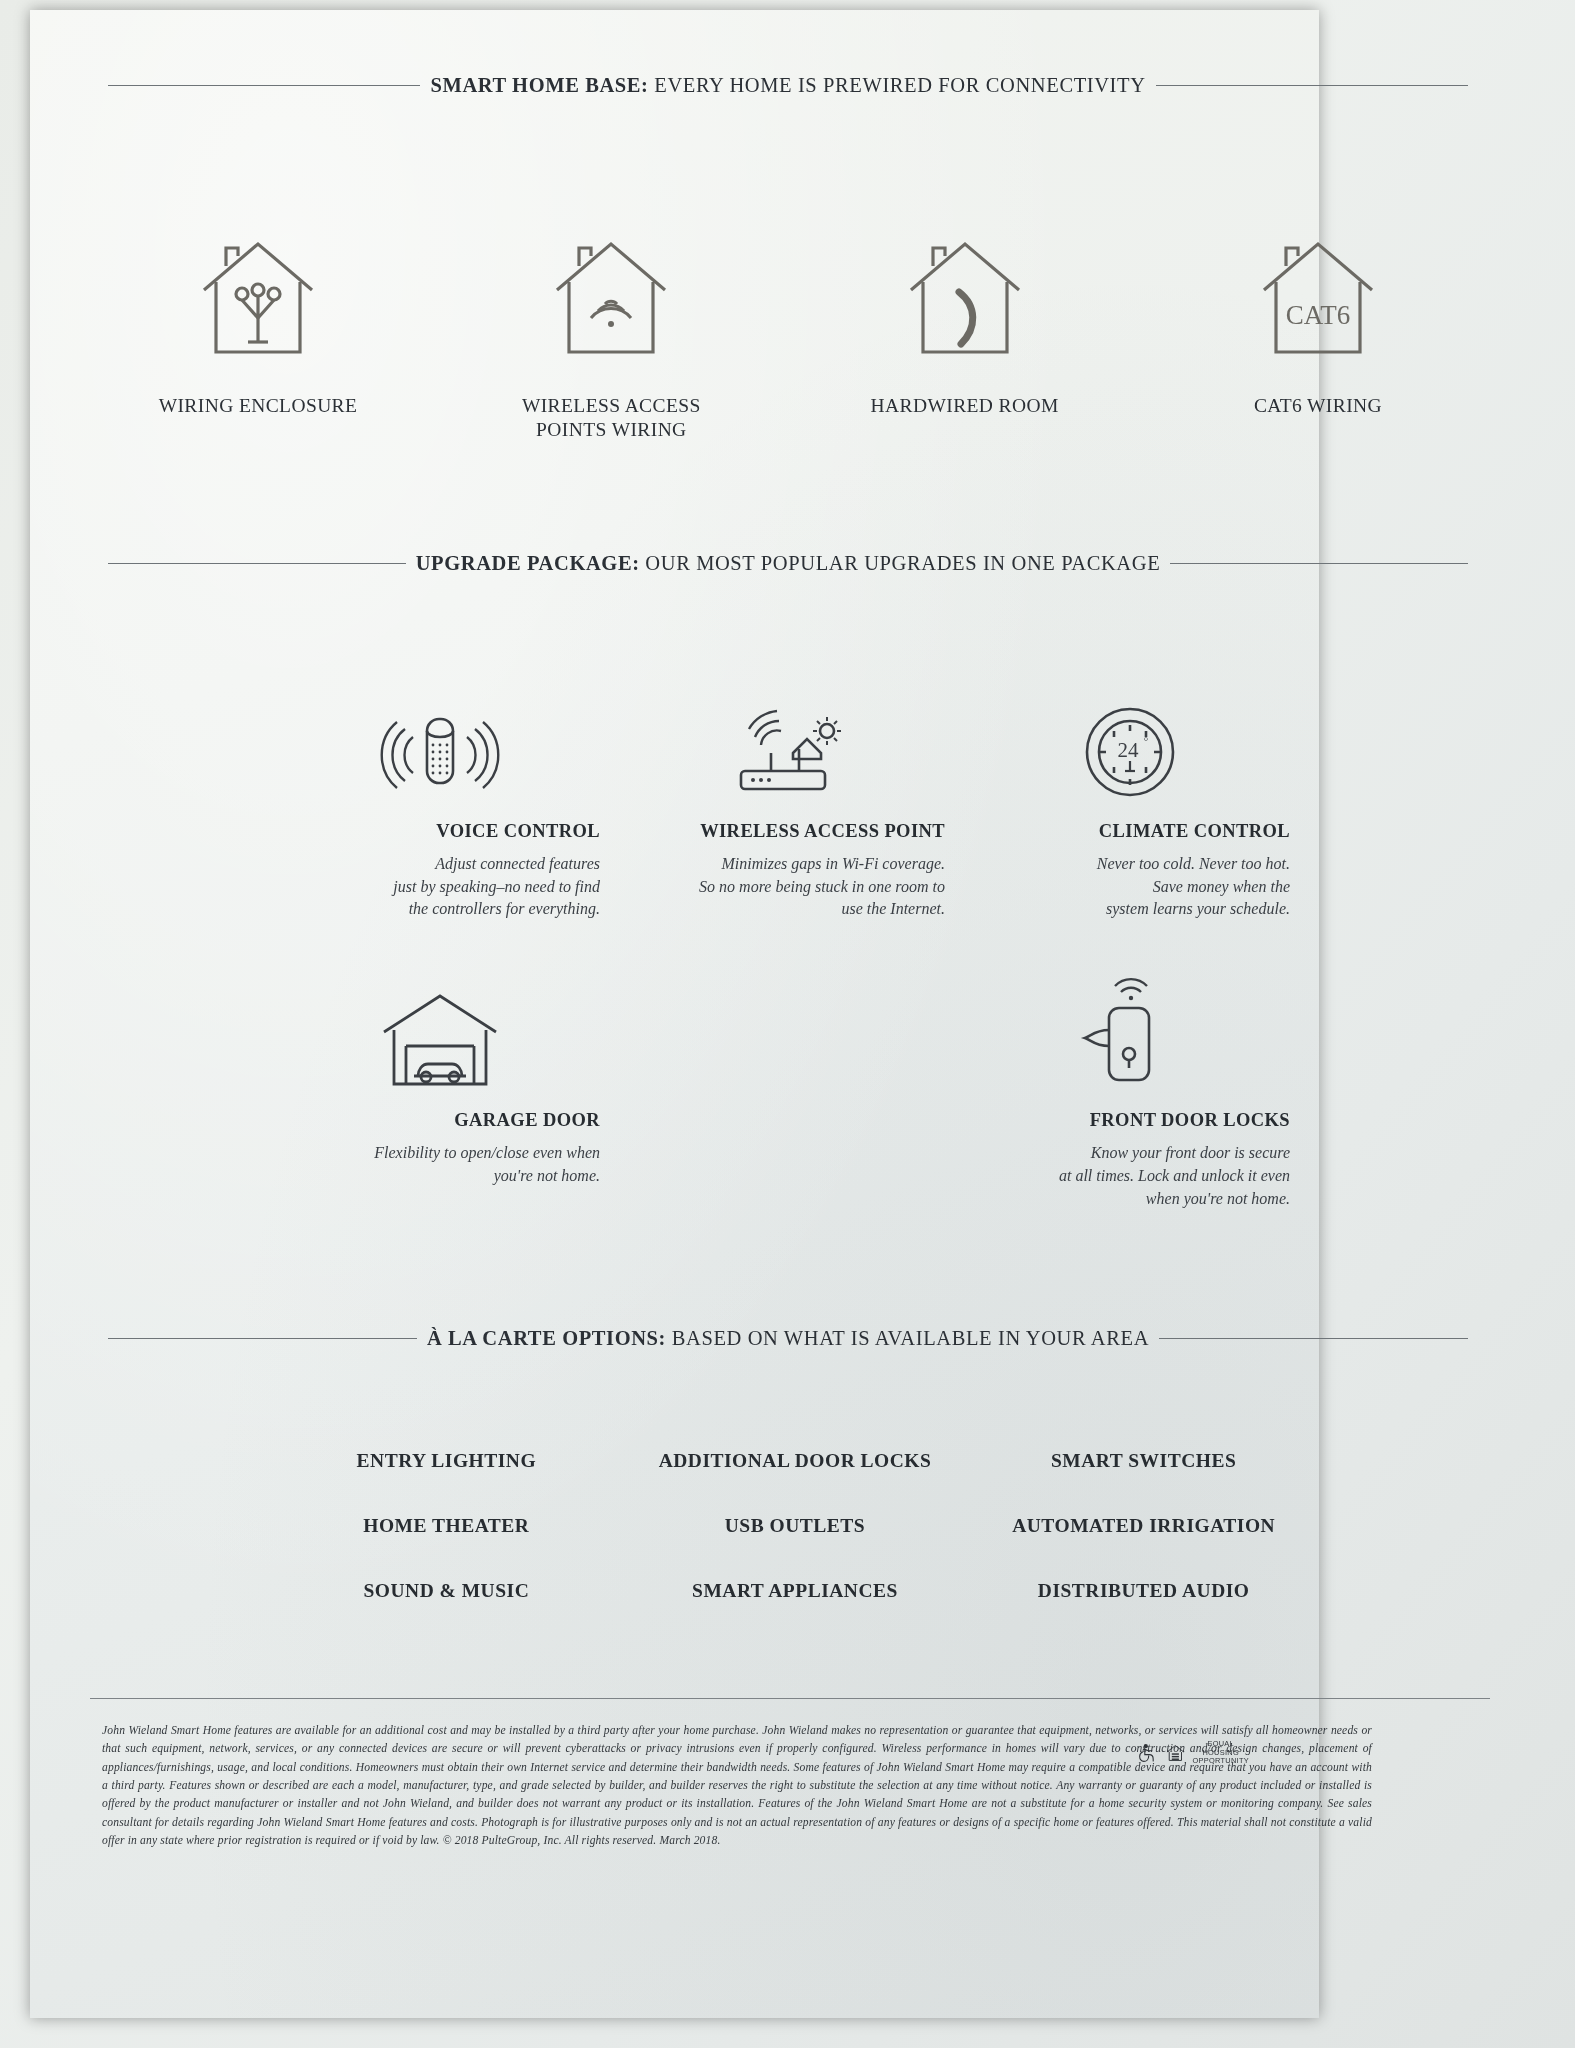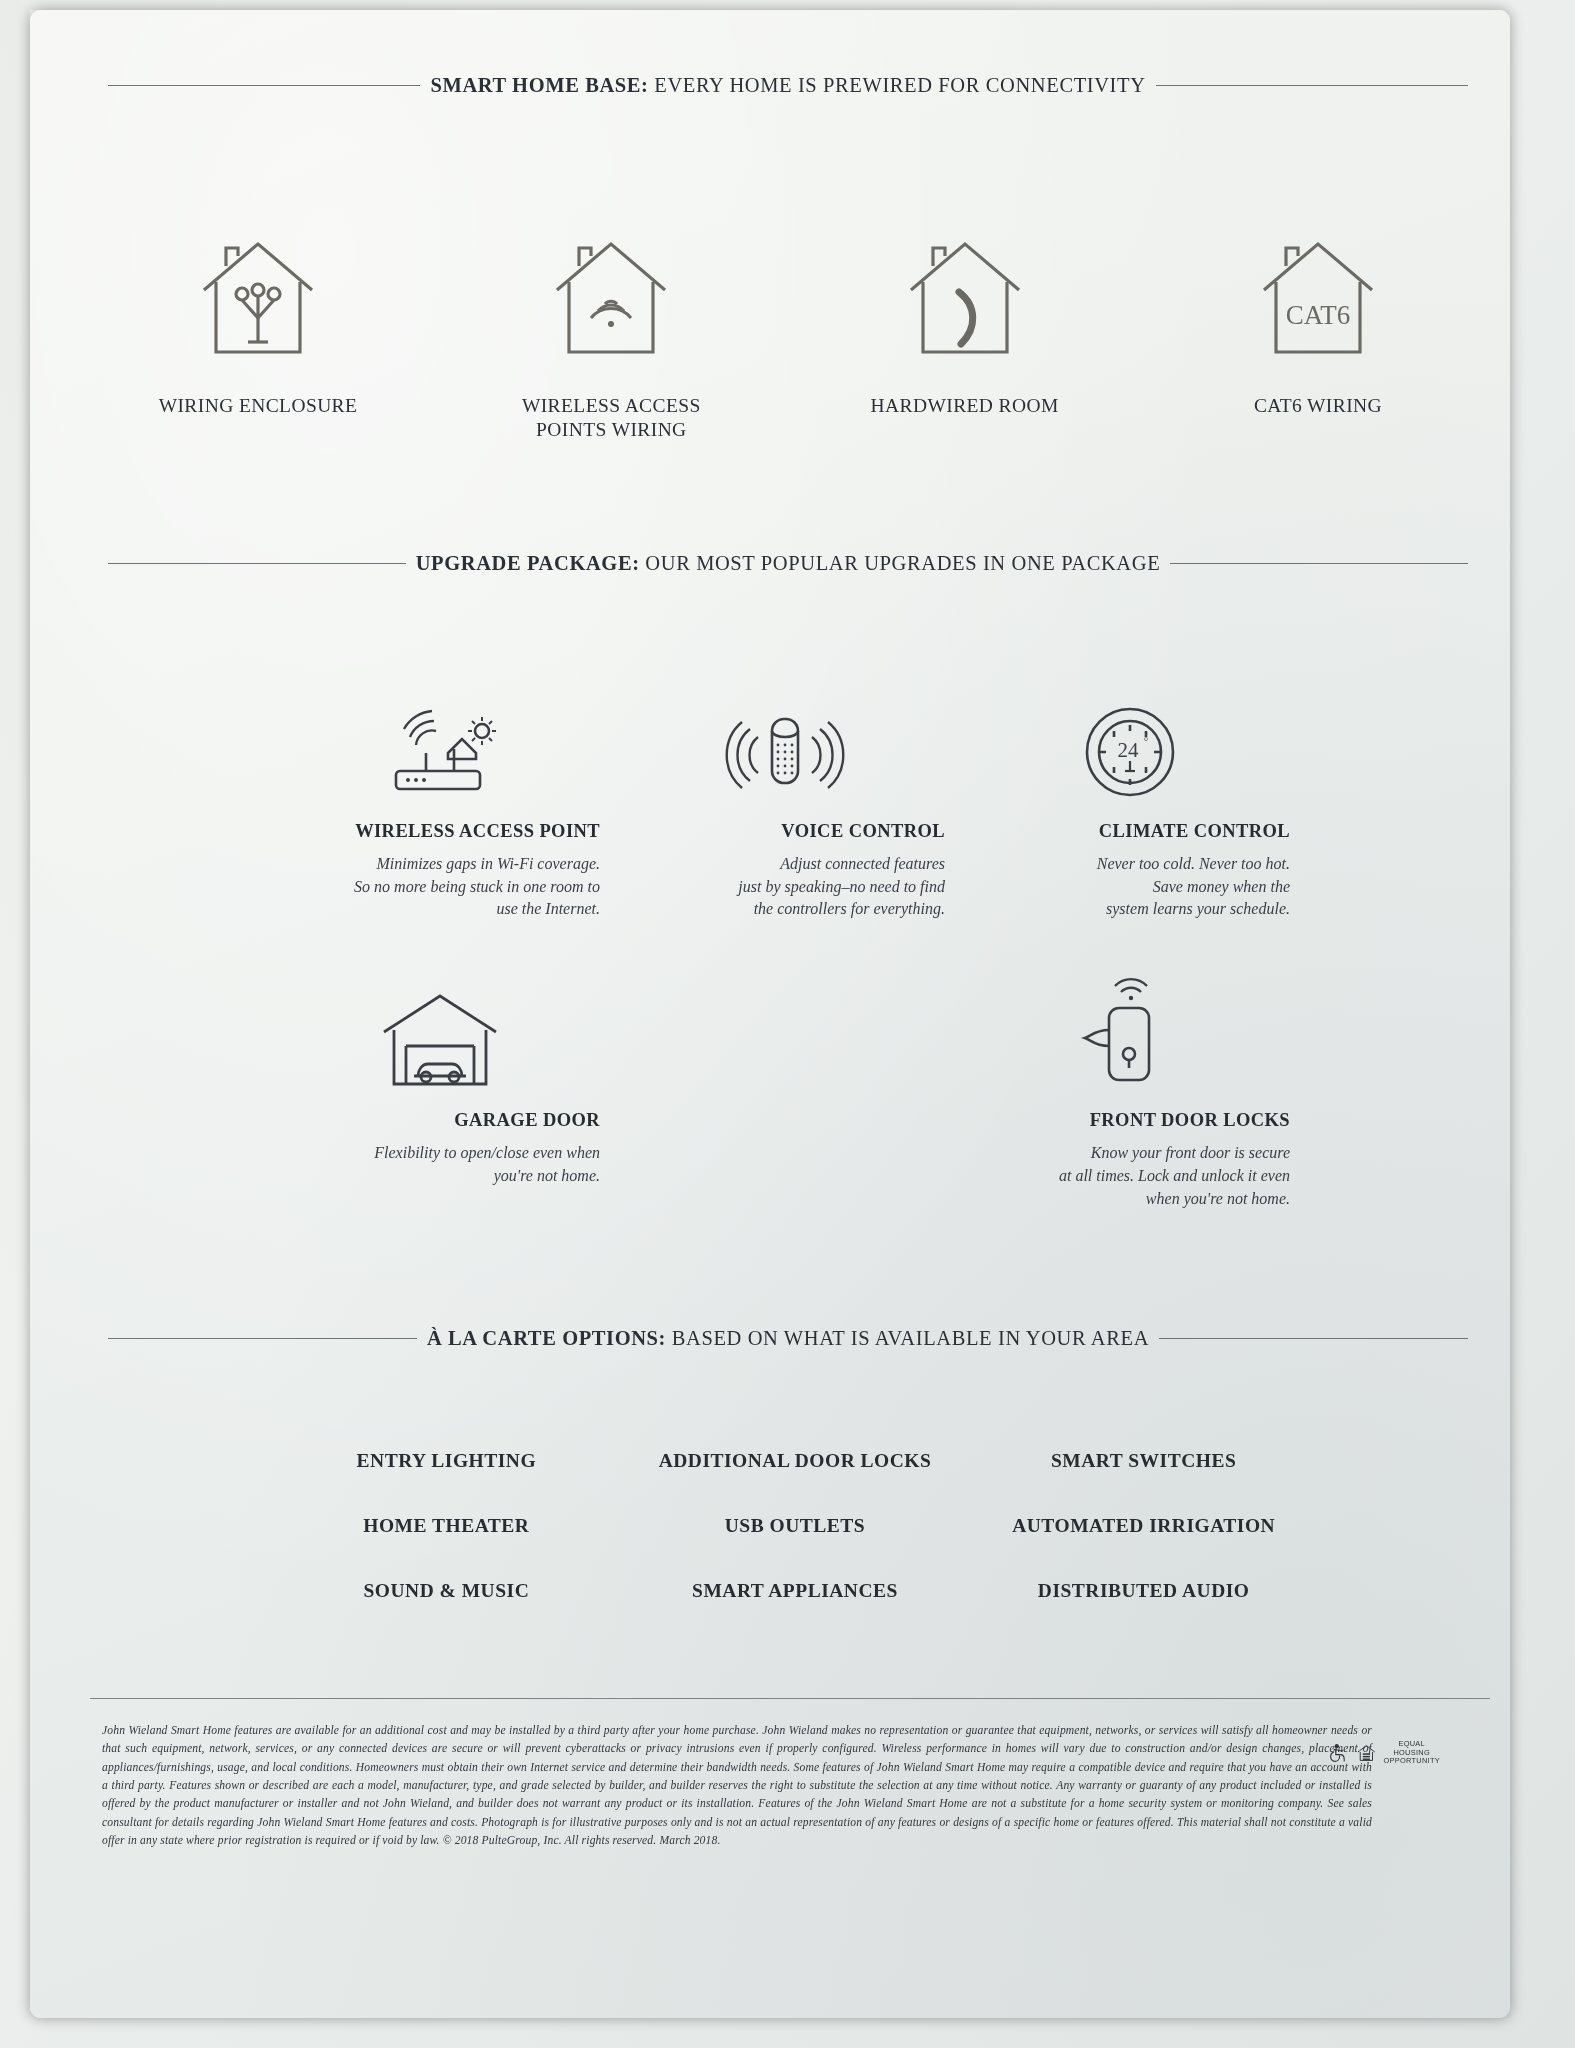--- a/index.html
+++ b/index.html
@@ -19,25 +19,24 @@
     left: 0; top: 0;
     width: 1575px;
     height: 2048px;
     background: linear-gradient(130deg, #e9ece8 0%, #eef1ee 35%, #e6eae9 70%, #dfe3e2 100%);
   }
   
   #sheet {
     position: absolute;
     left: 30px;
     top: 10px;
-    width: 1480px;
+    width: 1289px;
     height: 2008px;
     background: linear-gradient(160deg, #f2f4f0 0%, #eef1ee 30%, #e9edec 60%, #e3e7e6 100%);
     box-shadow: 0 0 14px rgba(0,0,0,0.35);
-    border-radius: 11px;
   }
   .paper-tint {
     position: absolute;
     inset: 0;
     background:
       radial-gradient(ellipse at 20% 12%, rgba(255,255,255,0.55), rgba(255,255,255,0) 55%),
       radial-gradient(ellipse at 85% 85%, rgba(160,170,175,0.18), rgba(255,255,255,0) 60%);
     pointer-events: none;
   }
 
@@ -279,46 +278,20 @@
     </div>
 
     <div class="section-head" style="top:542px;">
       <div class="rule"></div>
       <div class="head-text"><span class="bold">UPGRADE PACKAGE:</span><span> OUR MOST POPULAR UPGRADES IN ONE PACKAGE</span></div>
       <div class="rule"></div>
     </div>
 
     <div class="upgrade-grid">
       <div class="up-row">
-
-        <div class="up-item">
-          <div class="up-icon">
-            <svg width="140" height="110" viewBox="0 0 140 110">
-              <g fill="none" stroke="#3b3f44" stroke-width="2.6">
-                <rect x="26" y="74" width="84" height="18" rx="4"></rect>
-                <path d="M56 74 L56 56 M84 74 L84 52"></path>
-                <path d="M46 48 A16 16 0 0 1 66 34" stroke-width="2.4"></path>
-                <path d="M40 40 A26 26 0 0 1 64 24" stroke-width="2.4"></path>
-                <path d="M34 32 A36 36 0 0 1 62 14" stroke-width="2.4"></path>
-                <path d="M78 56 L92 42 L106 56 L106 62 L78 62 Z"></path>
-                <circle cx="112" cy="34" r="7"></circle>
-                <path d="M112 24 L112 20 M112 48 L112 44 M122 34 L126 34 M98 34 L102 34 M119 27 L122 24 M105 41 L102 44 M119 41 L122 44 M105 27 L102 24" stroke-width="2"></path>
-              </g>
-              <g fill="#3b3f44">
-                <circle cx="38" cy="83" r="2"></circle>
-                  <circle cx="46" cy="83" r="2"></circle>
-                  <circle cx="54" cy="83" r="2"></circle>
-              </g>
-            </svg>
-          </div>
-          <div class="up-title">WIRELESS ACCESS POINT</div>
-          <div class="up-desc">Minimizes gaps in Wi-Fi coverage.
-So no more being stuck in one room to
-use the Internet.</div>
-        </div>
 
         <div class="up-item">
           <div class="up-icon">
             <svg width="130" height="110" viewBox="0 0 130 110">
               <g fill="none" stroke="#3b3f44" stroke-width="2.6">
                 <rect x="52" y="22" width="26" height="64" rx="12"></rect>
                 <path d="M52 34 A13 6 0 0 0 78 34"></path>
                 <path d="M38 40 A20 22 0 0 0 38 76" stroke-width="2.4"></path>
                 <path d="M30 32 A30 32 0 0 0 30 84" stroke-width="2.4"></path>
                 <path d="M22 25 A40 42 0 0 0 22 91" stroke-width="2.4"></path>
@@ -342,20 +315,46 @@
                 <circle cx="58" cy="76" r="1.4"></circle>
                   <circle cx="65" cy="76" r="1.4"></circle>
                   <circle cx="72" cy="76" r="1.4"></circle>
               </g>
             </svg>
           </div>
           <div class="up-title">VOICE CONTROL</div>
           <div class="up-desc">Adjust connected features
 just by speaking–no need to find
 the controllers for everything.</div>
+        </div>
+
+        <div class="up-item">
+          <div class="up-icon">
+            <svg width="140" height="110" viewBox="0 0 140 110">
+              <g fill="none" stroke="#3b3f44" stroke-width="2.6">
+                <rect x="26" y="74" width="84" height="18" rx="4"></rect>
+                <path d="M56 74 L56 56 M84 74 L84 52"></path>
+                <path d="M46 48 A16 16 0 0 1 66 34" stroke-width="2.4"></path>
+                <path d="M40 40 A26 26 0 0 1 64 24" stroke-width="2.4"></path>
+                <path d="M34 32 A36 36 0 0 1 62 14" stroke-width="2.4"></path>
+                <path d="M78 56 L92 42 L106 56 L106 62 L78 62 Z"></path>
+                <circle cx="112" cy="34" r="7"></circle>
+                <path d="M112 24 L112 20 M112 48 L112 44 M122 34 L126 34 M98 34 L102 34 M119 27 L122 24 M105 41 L102 44 M119 41 L122 44 M105 27 L102 24" stroke-width="2"></path>
+              </g>
+              <g fill="#3b3f44">
+                <circle cx="38" cy="83" r="2"></circle>
+                  <circle cx="46" cy="83" r="2"></circle>
+                  <circle cx="54" cy="83" r="2"></circle>
+              </g>
+            </svg>
+          </div>
+          <div class="up-title">WIRELESS ACCESS POINT</div>
+          <div class="up-desc">Minimizes gaps in Wi-Fi coverage.
+So no more being stuck in one room to
+use the Internet.</div>
         </div>
 
         <div class="up-item">
           <div class="up-icon">
             <svg width="115" height="110" viewBox="0 0 115 110">
               <g fill="none" stroke="#3b3f44" stroke-width="2.6">
                 <circle cx="57" cy="55" r="43"></circle>
                 <circle cx="57" cy="55" r="31"></circle>
                 <path d="M41 40 L41 34 M57 34 L57 28 M73 40 L73 34 M33 55 L27 55 M87 55 L81 55 M41 70 L41 76 M73 70 L73 76 M57 82 L57 88"></path>
                 <path d="M57 64 L57 74" stroke-width="2.2"></path>

